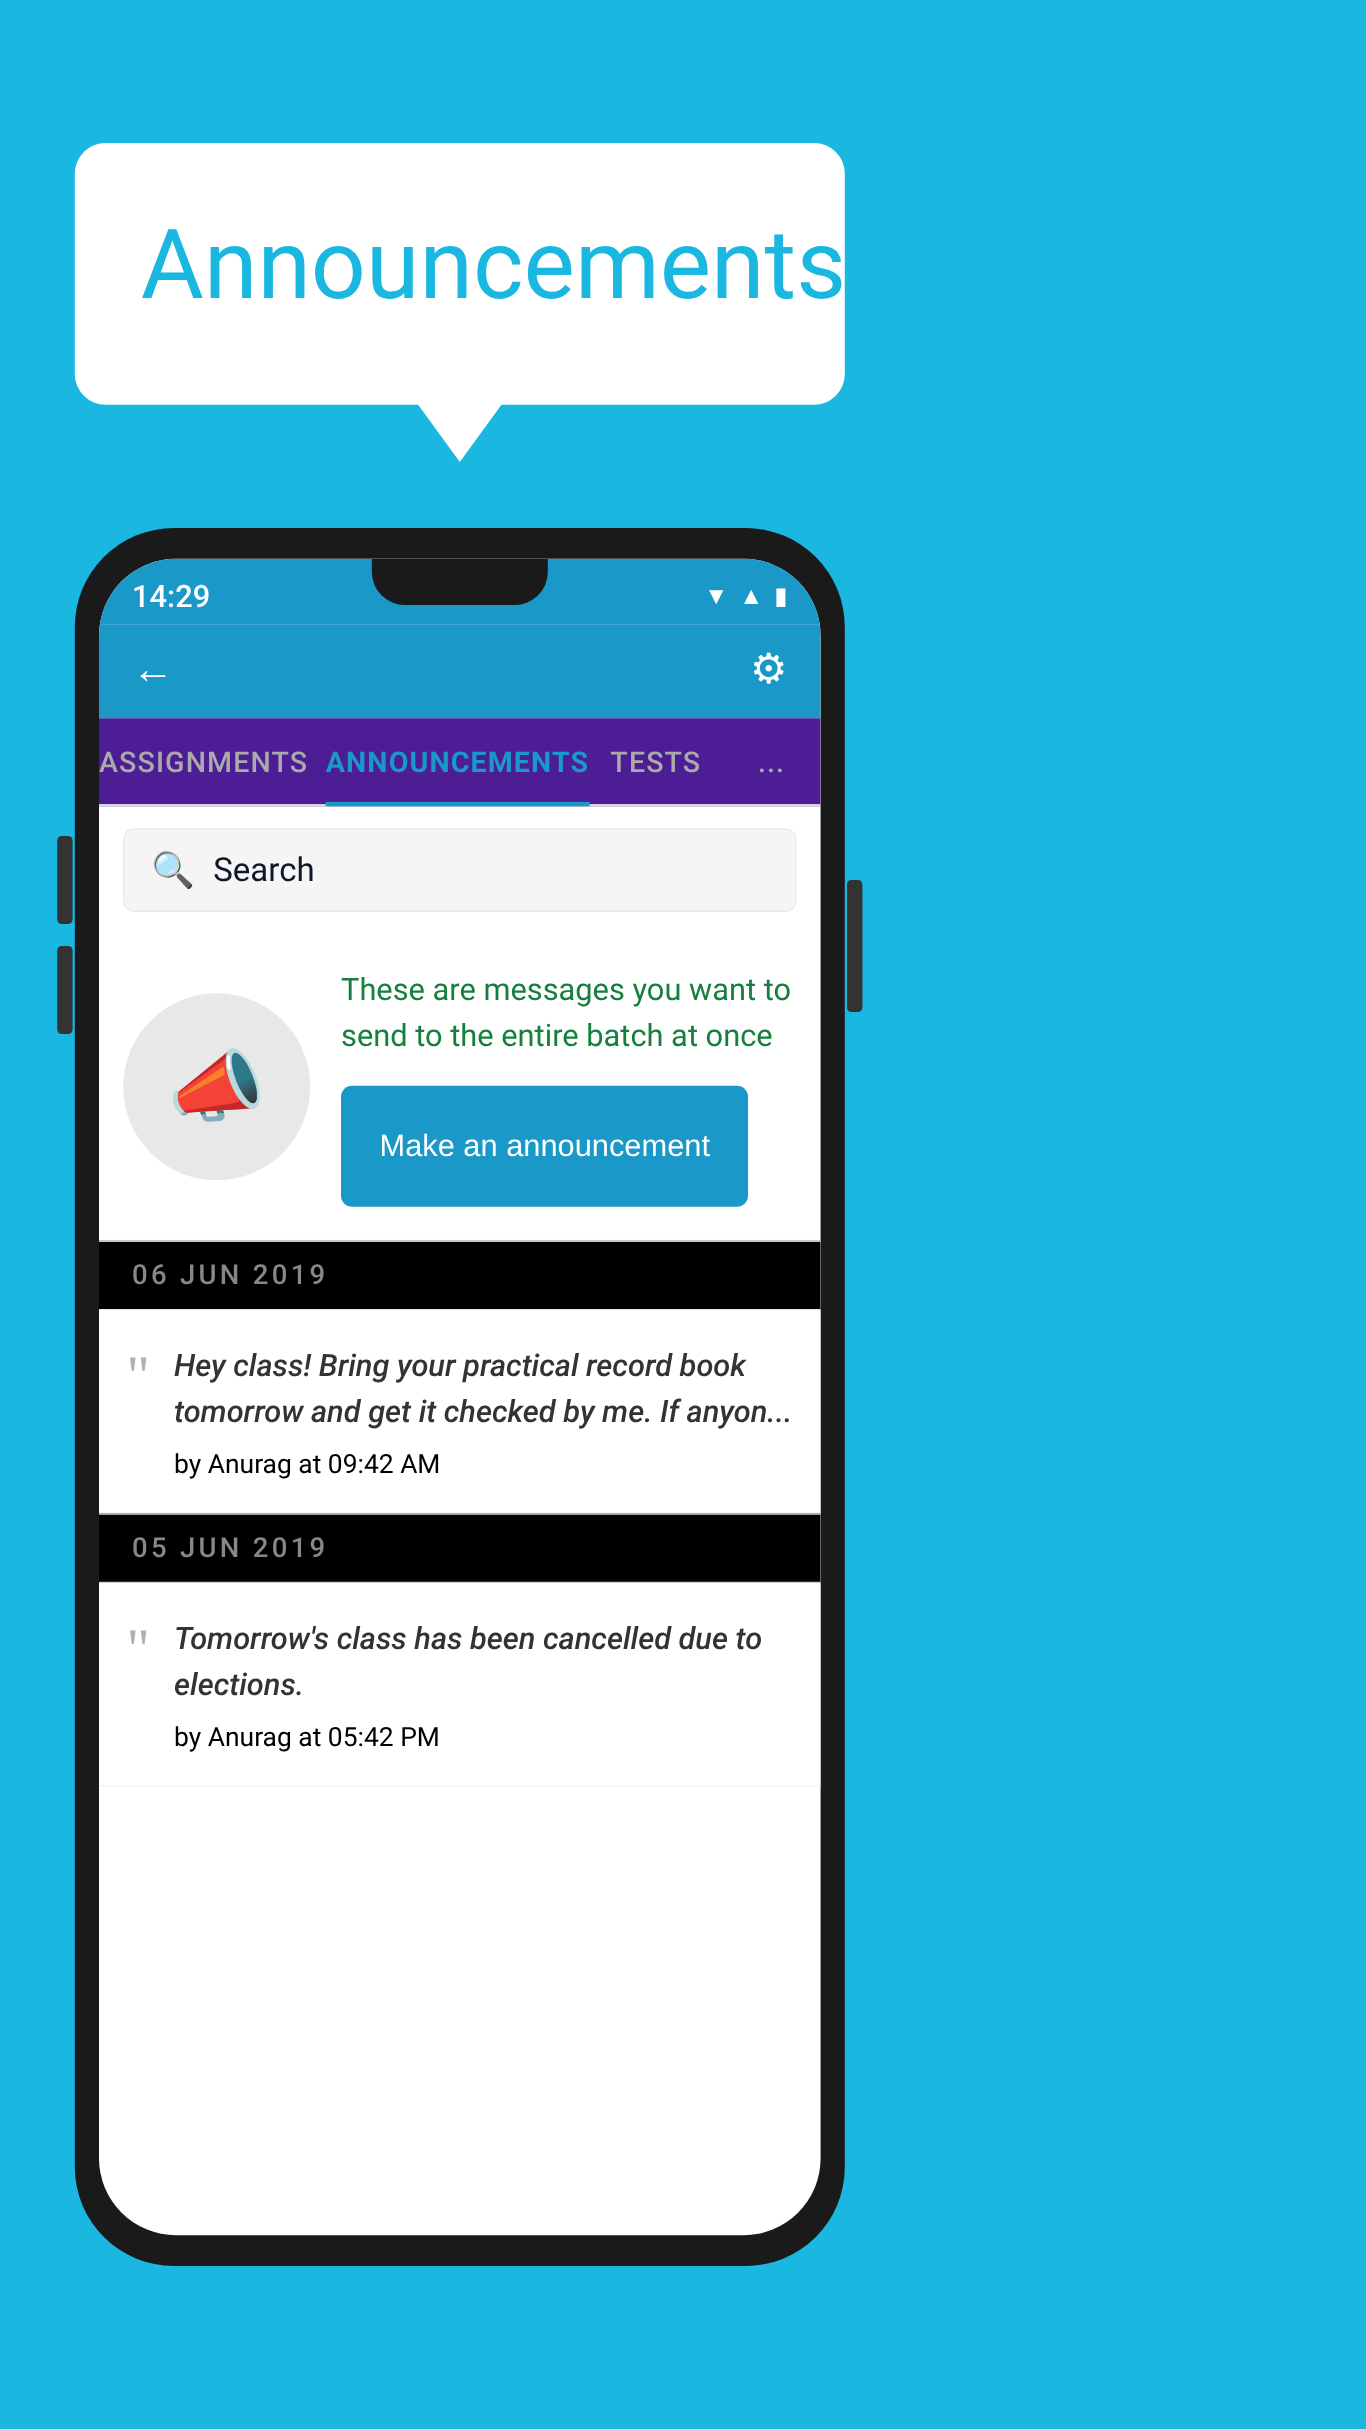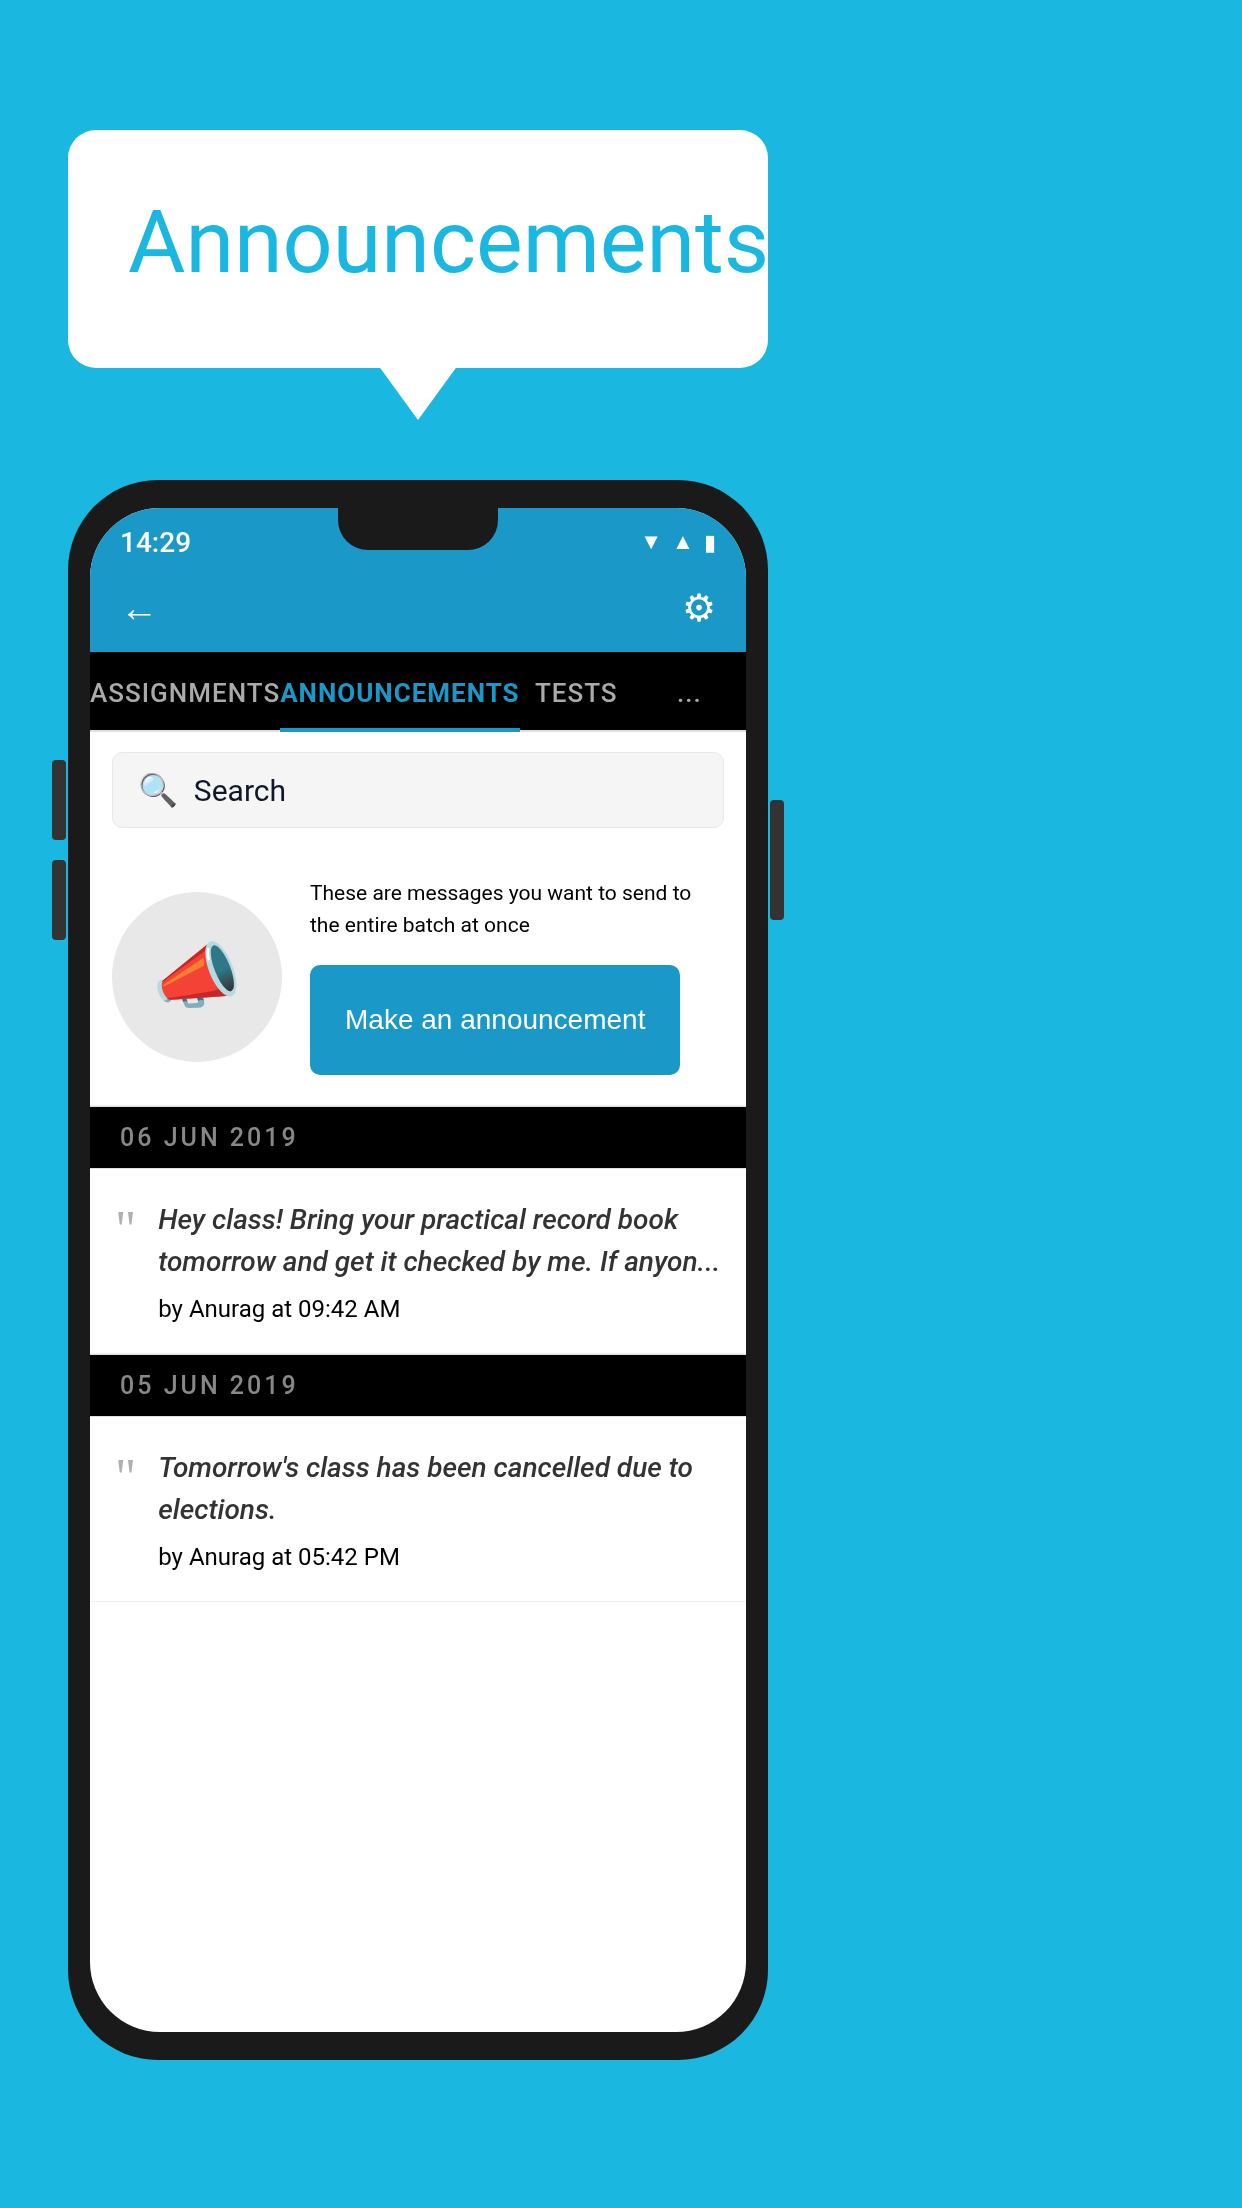--- a/index.html
+++ b/index.html
@@ -156,23 +156,24 @@
       font-weight: 300;
     }
 
     .gear-btn {
       color: white;
       font-size: 38px;
     }
 
     
     .tabs {
-      background: #000000;
+      background: #4c1d95;
       display: flex;
       border-bottom: 2px solid #e0e0e0;
+      gap: 16px;
     }
 
     .tab {
       flex: 1;
       text-align: center;
       padding: 26px 0 22px;
       font-size: 26px;
       color: #aaa;
       font-weight: 500;
       letter-spacing: 1px;
@@ -239,22 +240,22 @@
       font-size: 72px;
       color: #7a7a7a;
     }
 
     .intro-right {
       flex: 1;
       padding-left: 28px;
     }
 
     .intro-text {
-      font-size: 21px;
-      color: #000000;
+      font-size: 28px;
+      color: #15803d;
       line-height: 1.5;
       margin-bottom: 24px;
     }
 
     .make-announcement-btn {
       background: #1a98c8;
       color: white;
       border: none;
       border-radius: 10px;
       padding: 39px 35px;

